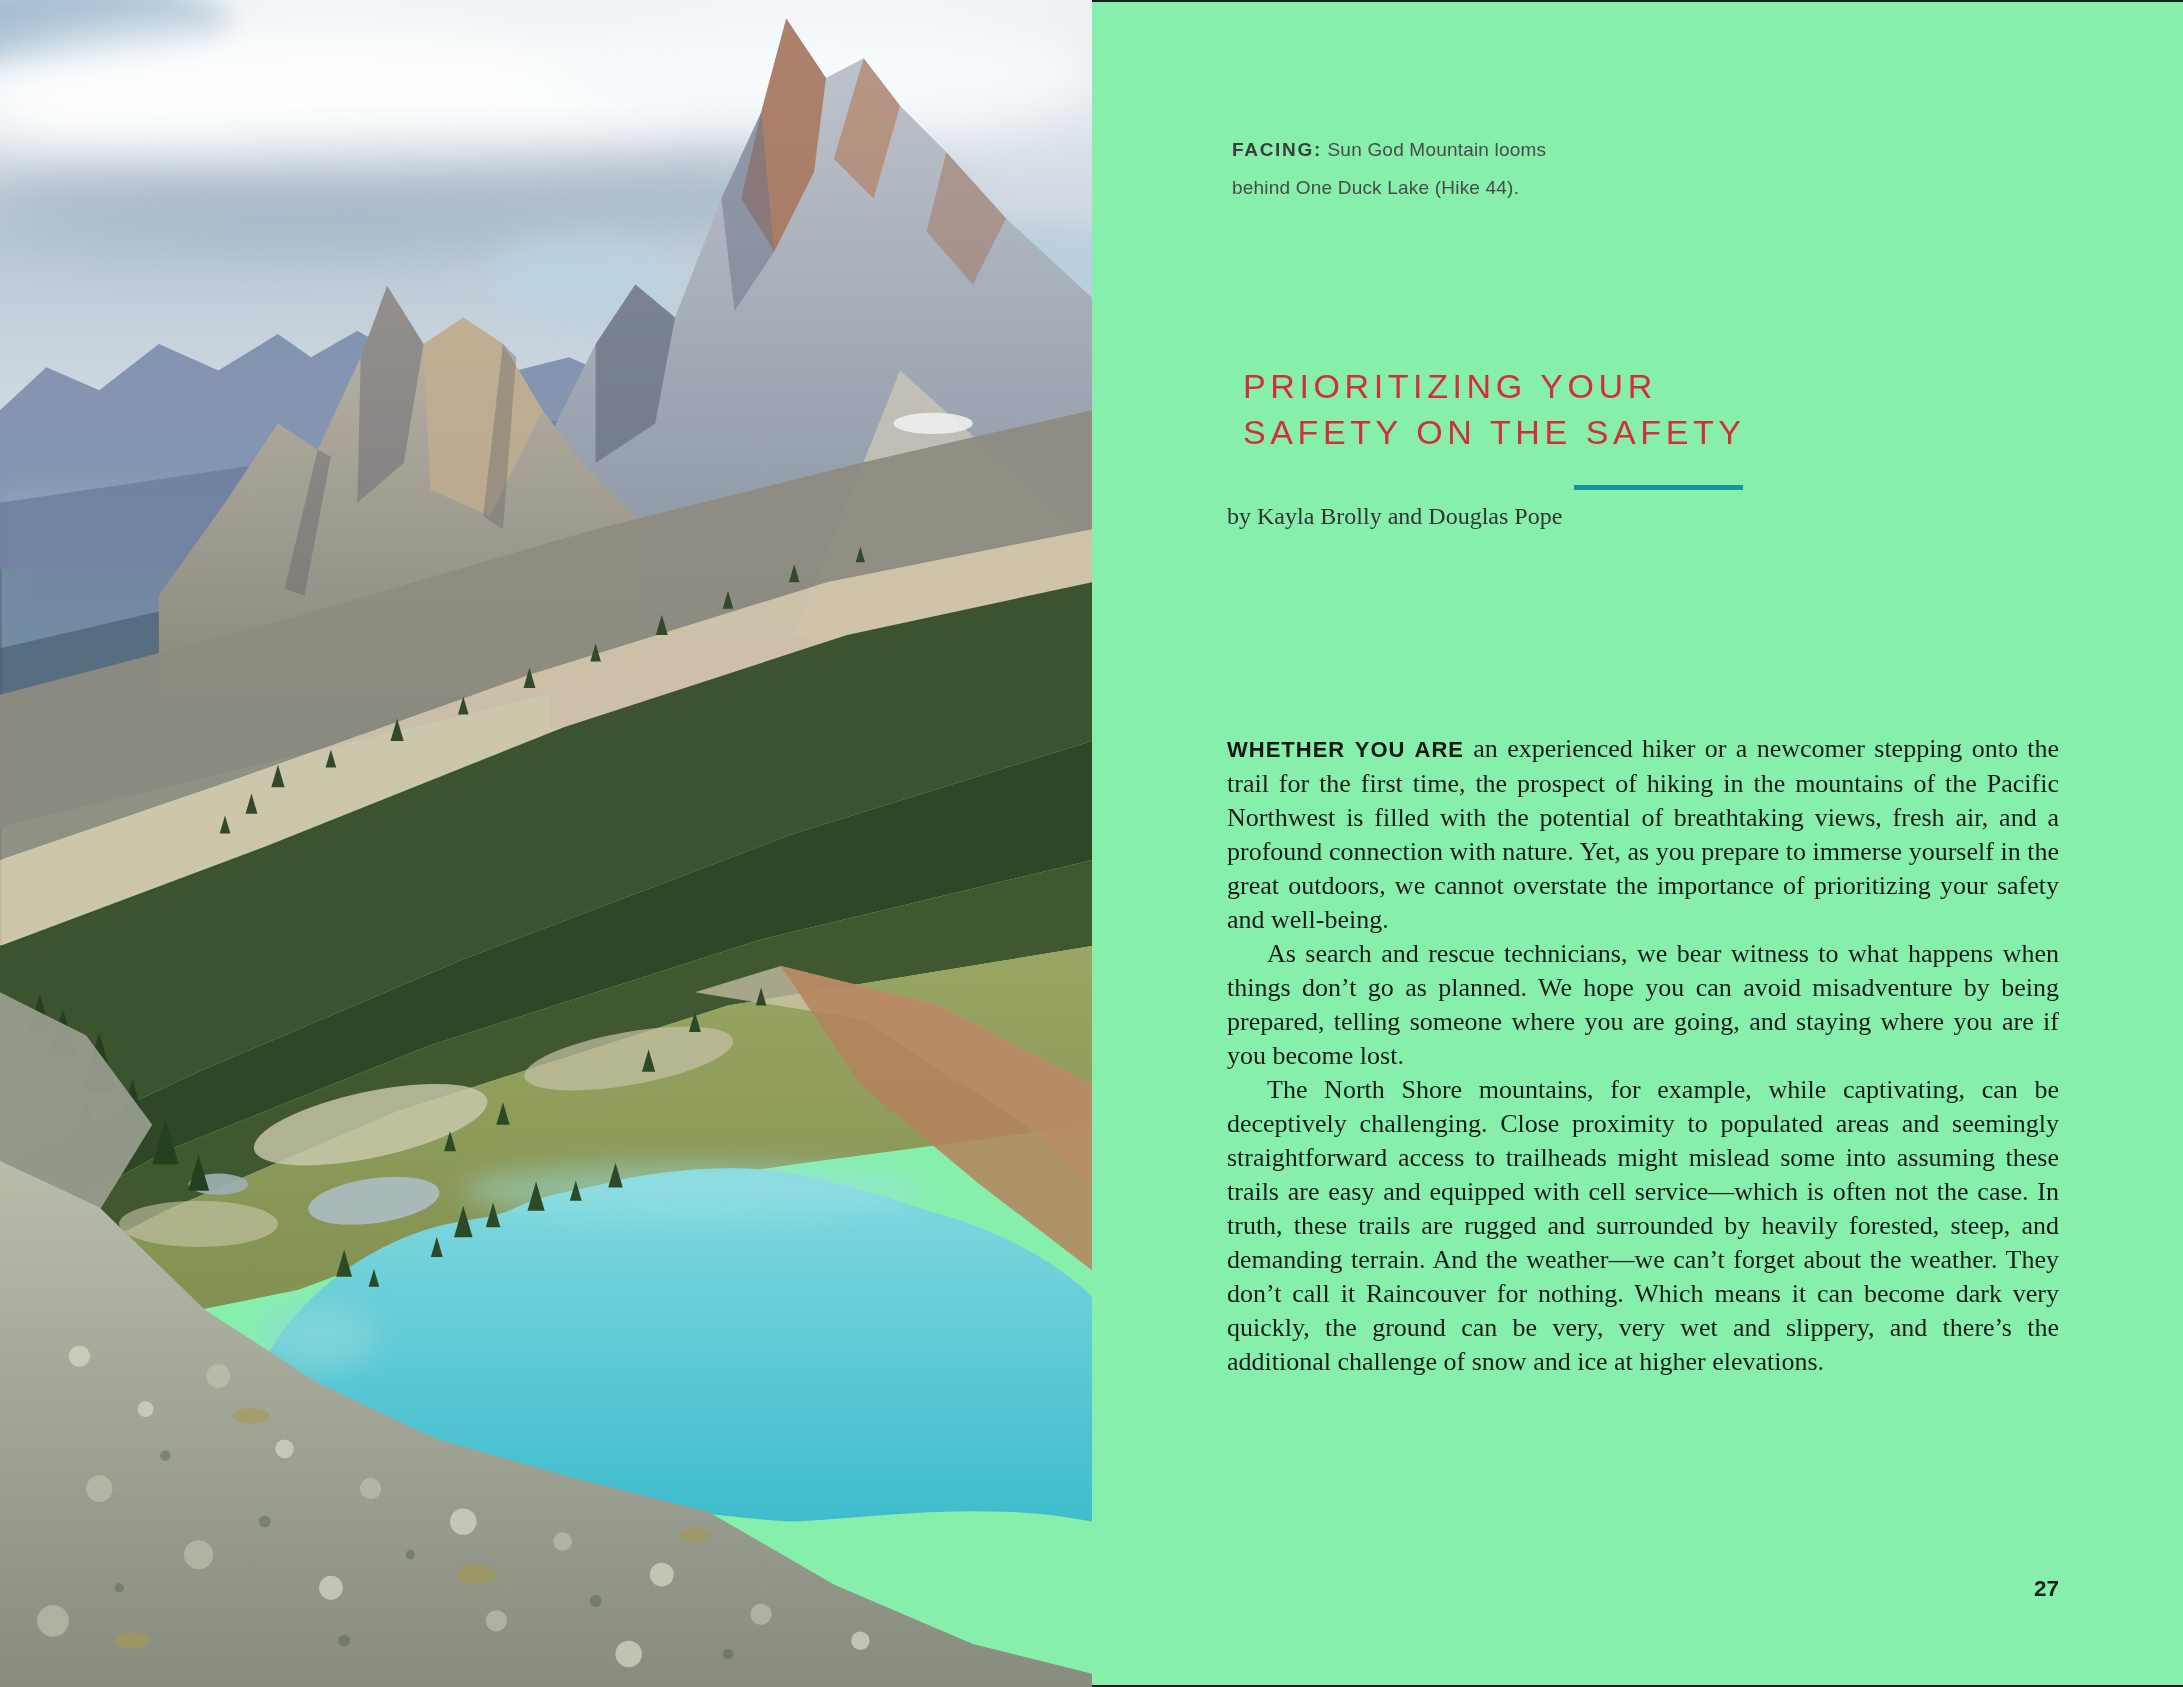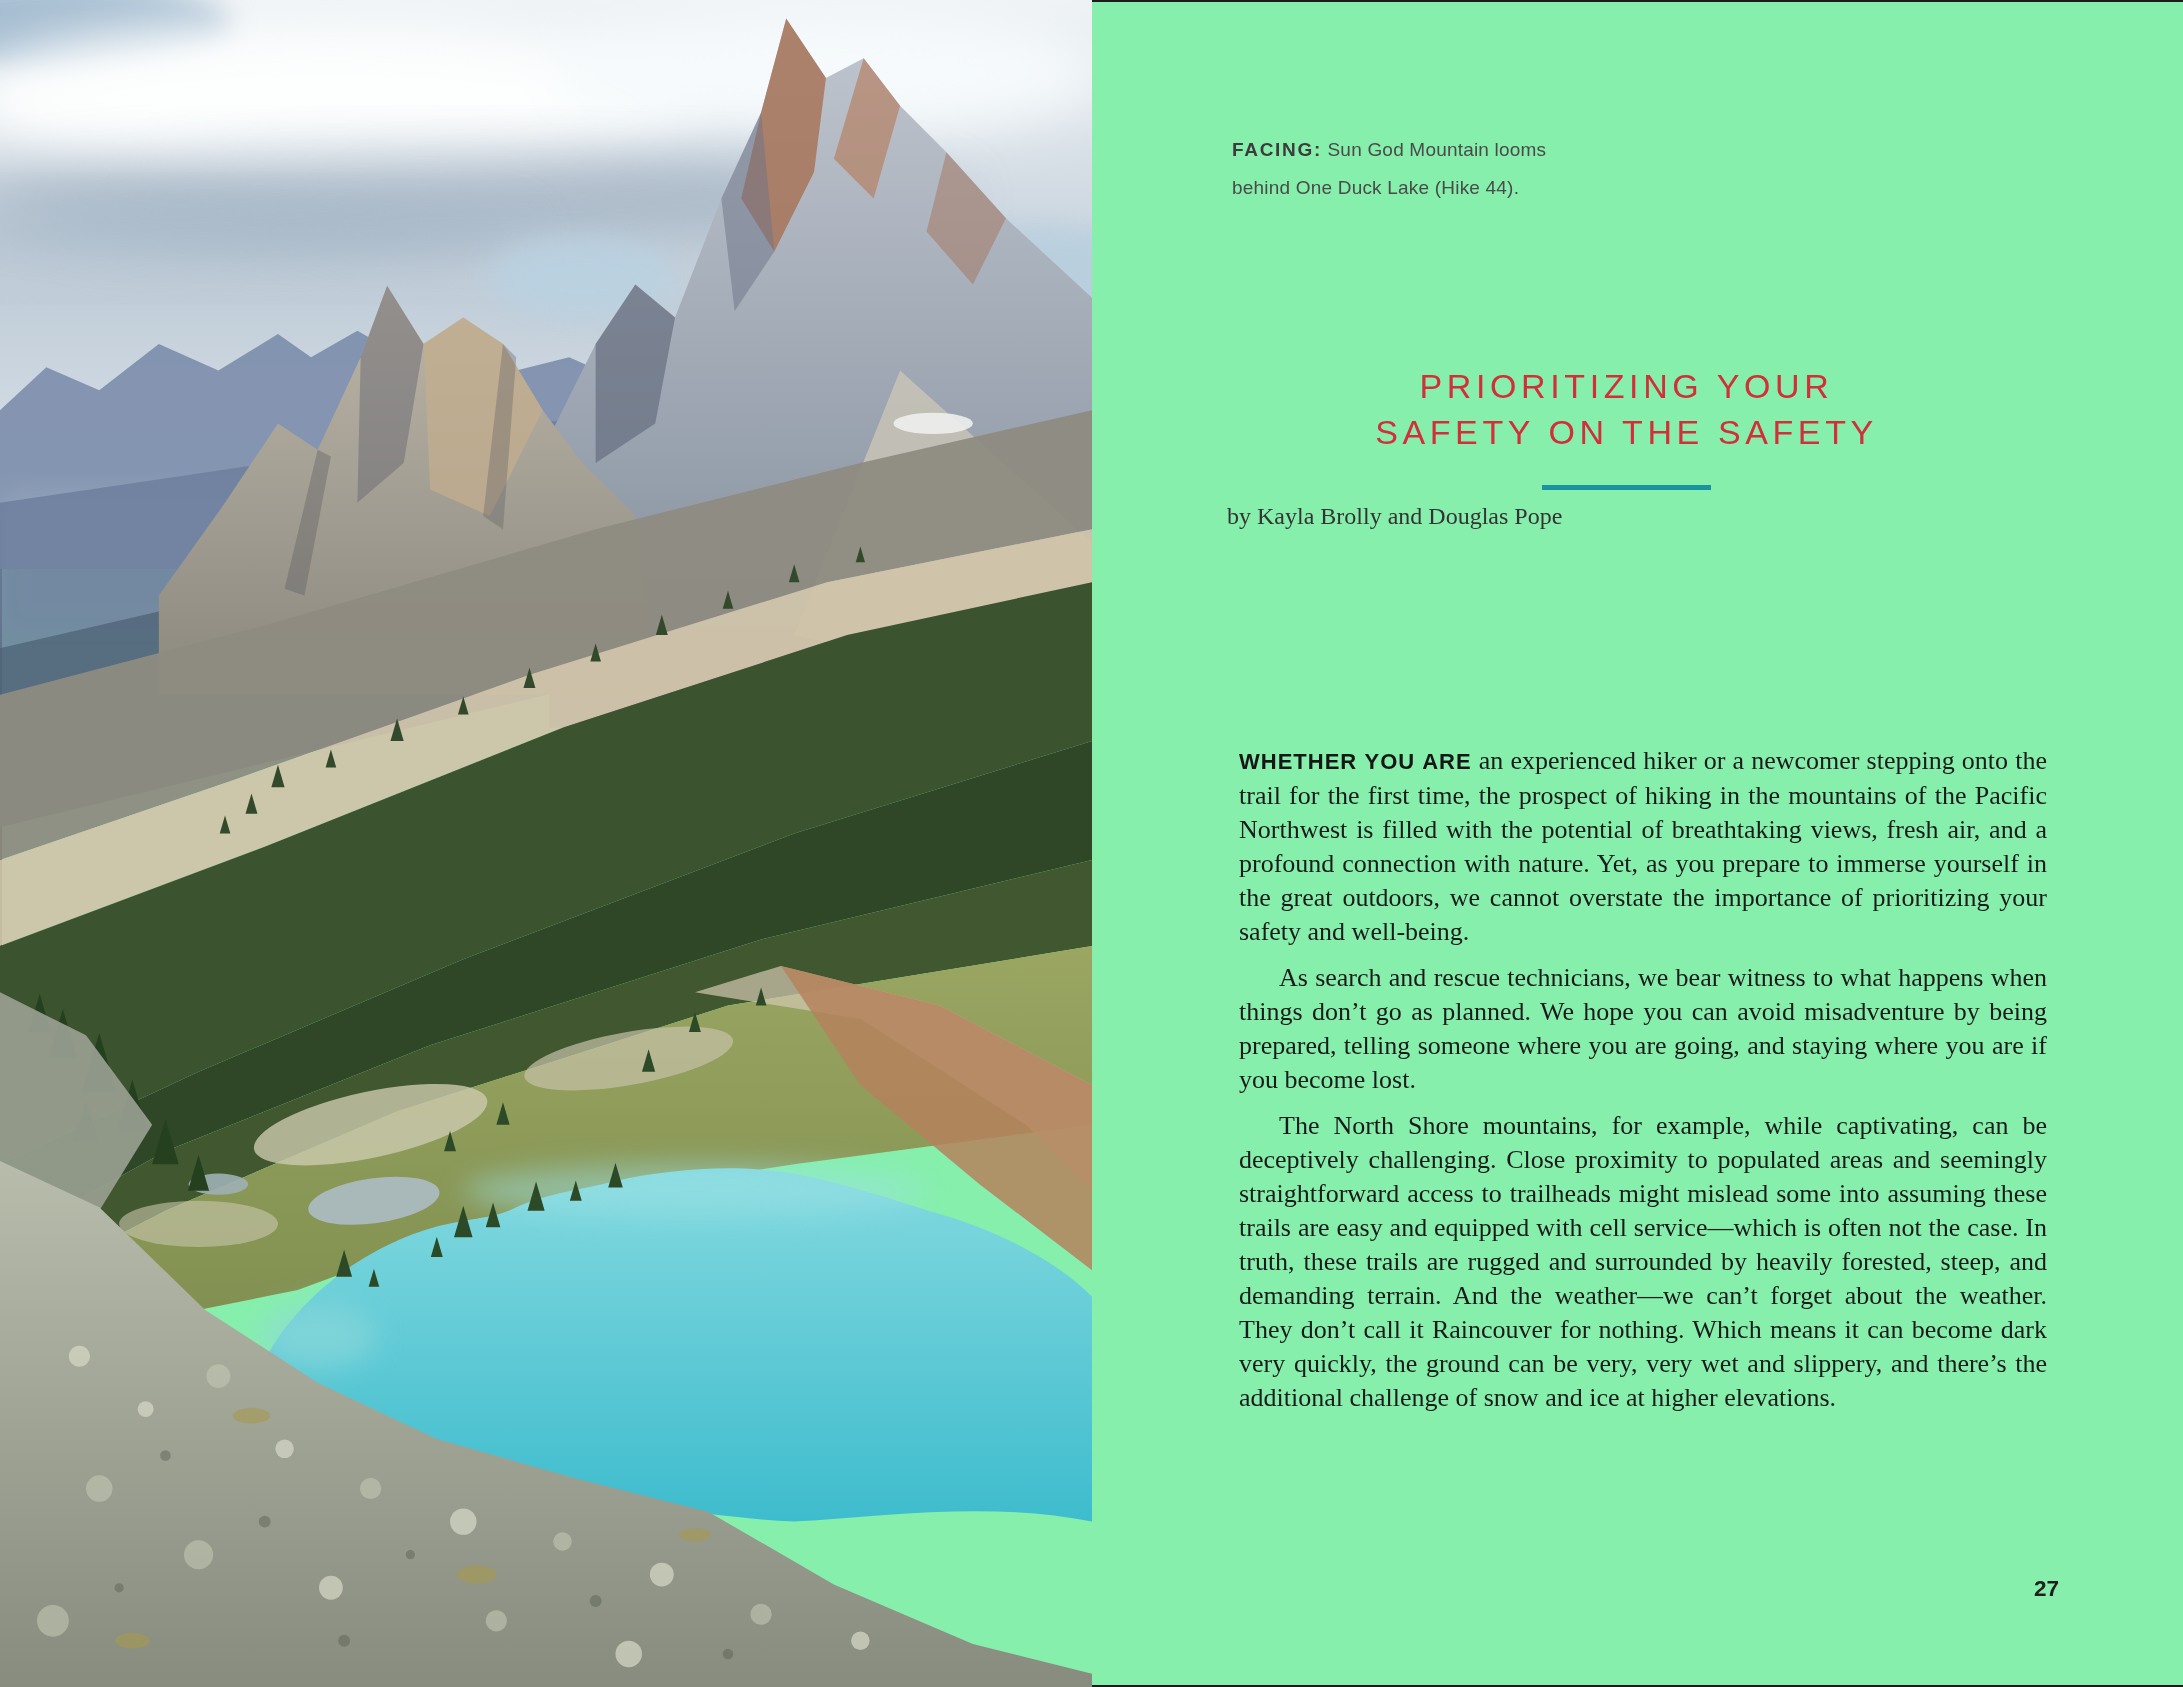--- a/index.html
+++ b/index.html
@@ -13,39 +13,39 @@
   .photo svg{display:block;width:100%;height:100%;}
 
   .caption{
     position:absolute;left:1232px;top:131px;width:344px;
     font-family:"Liberation Sans",sans-serif;font-size:19px;line-height:38px;
     color:#4a4a4a;letter-spacing:0.2px;
   }
   .caption .cap-label{font-weight:bold;color:#3c3c3c;letter-spacing:1.7px;}
 
   .chapter{
-    position:absolute;left:1211px;top:363px;width:831px;text-align:center;
+    position:absolute;left:1243px;top:363px;width:831px;
   }
   .chapter .title-line{
     font-family:"Liberation Sans",sans-serif;font-size:34px;line-height:46px;
     letter-spacing:4.6px;color:#d22f3a;font-weight:normal;
   }
   .chapter .rule{
     width:169px;height:4.6px;background:#1a93a0;border:none;margin:30px auto 0 auto;
   }
   .byline{
     position:absolute;left:1227px;top:503px;width:831px;text-align:left;
     font-family:"Liberation Serif",serif;font-size:24px;color:#333333;
   }
 
   .bodycol{
     position:absolute;left:1227px;top:732px;width:832px;
     font-size:26px;line-height:34px;color:#1b1b1b;text-align:justify;
   }
-  .bodycol p{margin:12px;padding:0;}
+  .bodycol p{margin:0;padding:0;}
   .bodycol p.indent{text-indent:40px;}
   .lead-in{
     font-family:"Liberation Sans",sans-serif;font-weight:bold;font-size:22px;
     letter-spacing:1px;color:#161616;
   }
 
   .pagenum{
     position:absolute;left:1227px;top:1576px;width:832px;text-align:right;
     font-family:"Liberation Sans",sans-serif;font-weight:bold;font-size:22.5px;color:#1f1f1f;
   }

